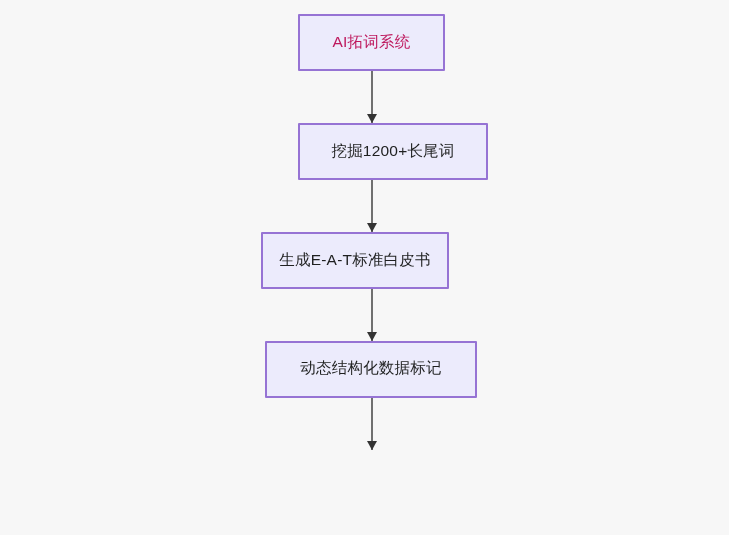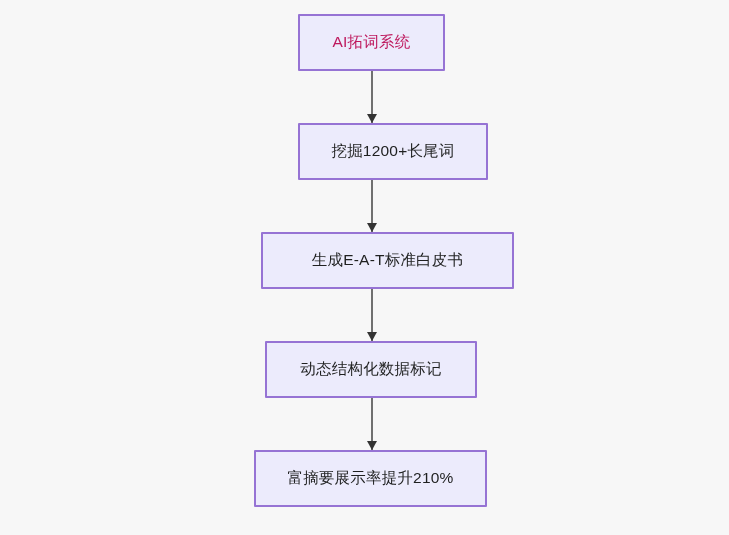--- a/index.html
+++ b/index.html
@@ -85,23 +85,20 @@
     <div class="edge-line" style="height: 52px; background: rgb(112, 112, 112);"></div>
     <div class="edge-head" style="top: 43px; border-top-color: rgb(51, 51, 51);"></div>
   </div>
 
   <div class="node" style="left: 298px; top: 14px; width: 147px; height: 57px; background: rgb(236, 235, 252); border-color: rgb(150, 115, 212);">
     <span class="node-label" style="color: #be185d;">AI拓词系统</span>
   </div>
   <div class="node" style="left: 276px; top: 123px; width: 190px; height: 57px; background: rgb(236, 235, 252); border-color: rgb(150, 115, 212); margin-left: 22px;">
     <span class="node-label" style="color: rgb(31, 32, 32);">挖掘1200+长尾词</span>
   </div>
-  <div class="node" style="left: 261px; top: 232px; width: 253px; height: 57px; background: rgb(236, 235, 252); border-color: rgb(150, 115, 212);">
+  <div class="node" style="left: 261px; top: 232px; width: 188px; height: 57px; background: rgb(236, 235, 252); border-color: rgb(150, 115, 212);">
     <span class="node-label" style="color: rgb(31, 32, 32);">生成E-A-T标准白皮书</span>
   </div>
   <div class="node" style="left: 265px; top: 341px; width: 212px; height: 57px; background: rgb(236, 235, 252); border-color: rgb(150, 115, 212);">
-    <span class="node-label" style="color: rgb(31, 32, 32);">动态结构化数据标记</span>
-  </div>
-  <div class="node" style="left: 254px; top: 450px; width: 233px; height: 57px; background: rgb(236, 235, 252); border-color: rgb(150, 115, 212);">
-    <span class="node-label" style="color: rgb(31, 32, 32);">富摘要展示率提升210%</span>
+    <span class="node-label" style="color: rgb(31, 32, 32); font-family: Liberation Mono, monospace;">动态结构化数据标记</span>
   </div>
 
 </div>
 
 </body></html>

